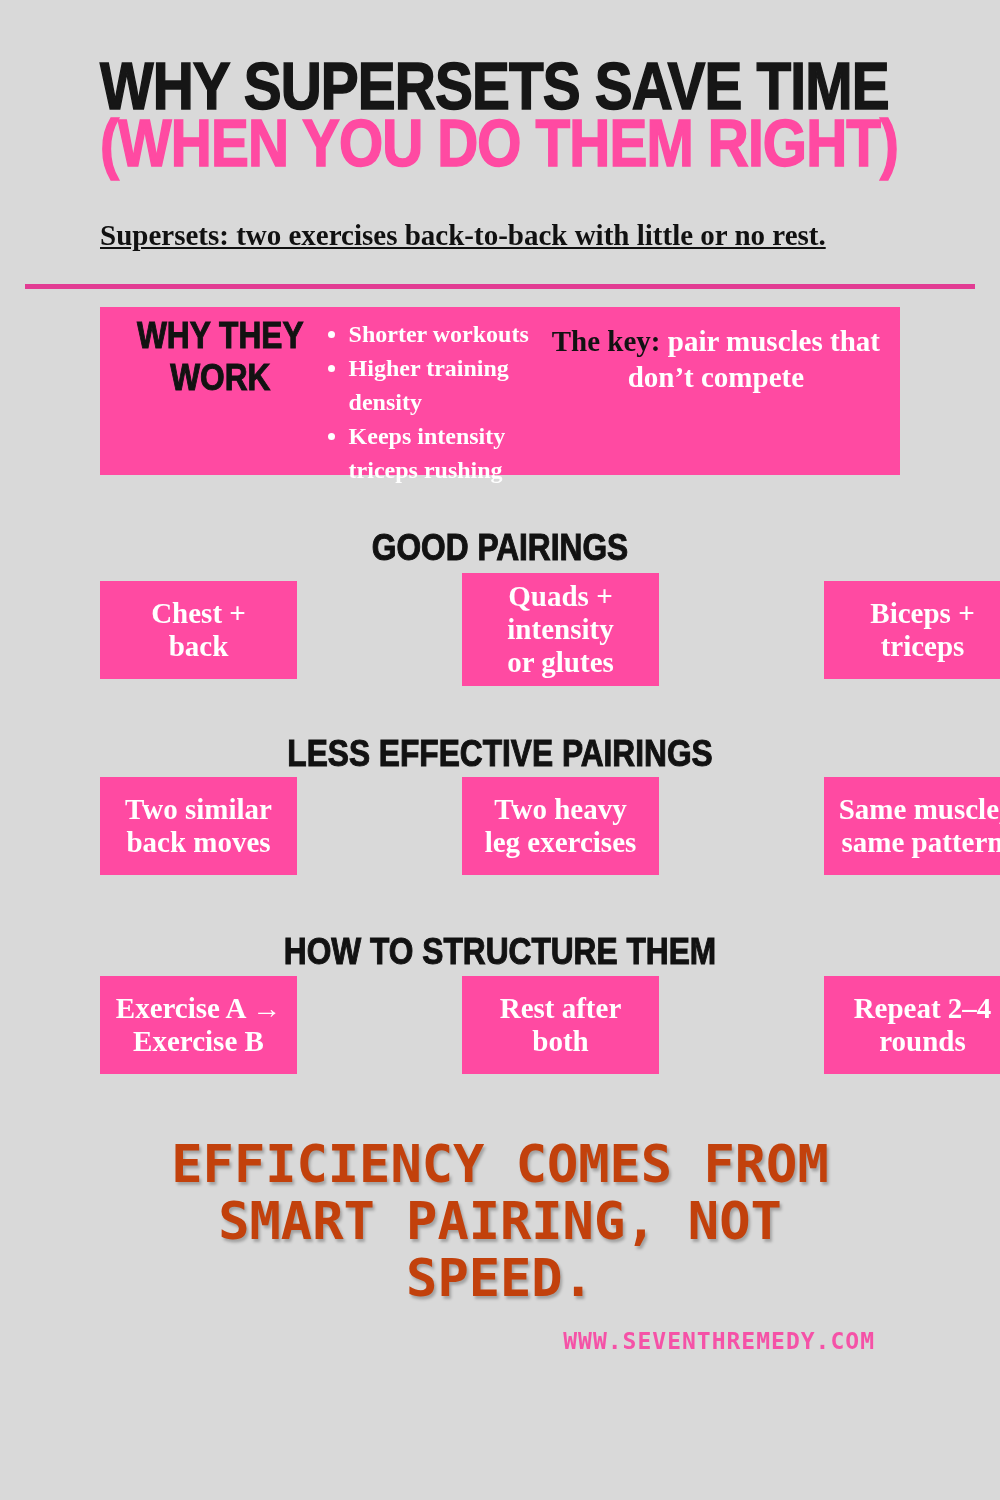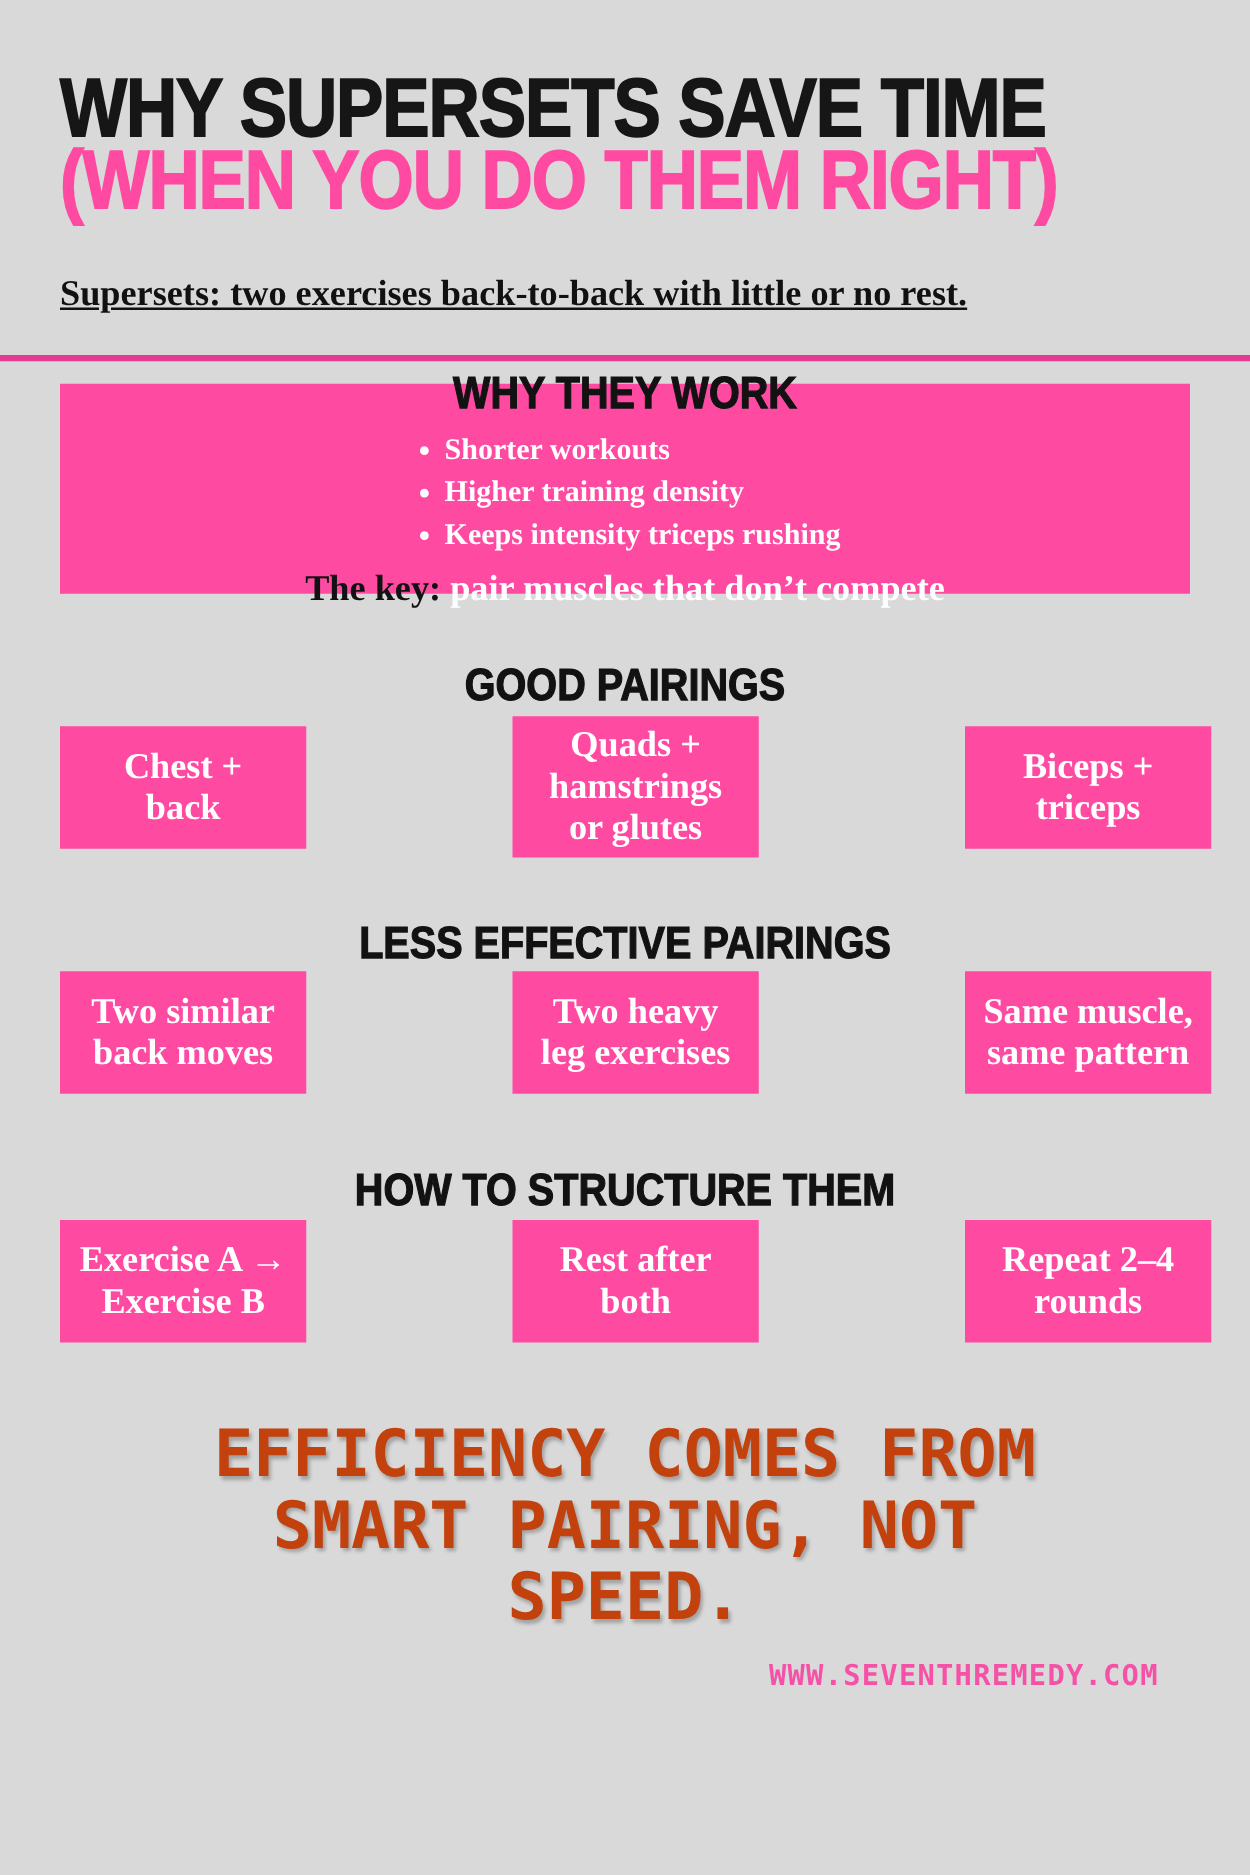--- a/index.html
+++ b/index.html
@@ -2,21 +2,21 @@
 <html><head>
 <meta charset="utf-8">
 <style>
   html, body { margin: 0; padding: 0; }
   body {
     width: 1000px; height: 1500px;
     background: #d9d9d9;
     overflow: hidden;
     font-family: "Liberation Sans", sans-serif;
   }
-  .page { padding: 58px 48px 0; box-sizing: border-box; }
+  .page { padding: 58px 100px 0; box-sizing: border-box; }
 
   
   .title {
     margin: 0;
     width: 930px;
     font-family: "Liberation Sans", sans-serif;
     font-weight: 700;
     font-size: 66px;
     line-height: 57px;
     letter-spacing: -1px;
@@ -45,21 +45,21 @@
     margin: 32px -75px 0;
   }
 
   
   .why-box {
     margin-top: 18px;
     height: 168px;
     background: #ff4aa2;
     box-sizing: border-box;
     display: flex;
-    flex-direction: column;
+    flex-direction: row;
     justify-content: center;
     padding: 8px 20px;
   }
   .why-heading {
     margin: 0 0 6px;
     text-align: center;
     font-size: 36px;
     line-height: 42px;
     font-weight: 700;
     color: #121212;
@@ -187,21 +187,21 @@
   </section>
 
   <h2 class="sec-heading mt-sec1">GOOD PAIRINGS</h2>
   <div class="card-row mt-row1">
     <div class="card">
         <span class="card-text">Chest +
 back</span>
       </div>
     <div class="card">
         <span class="card-text">Quads +
-hamstrings
+intensity
 or glutes</span>
       </div>
     <div class="card">
         <span class="card-text">Biceps +
 triceps</span>
       </div>
   </div>
 
   <h2 class="sec-heading mt-sec2">LESS EFFECTIVE PAIRINGS</h2>
   <div class="card-row mt-row2">

